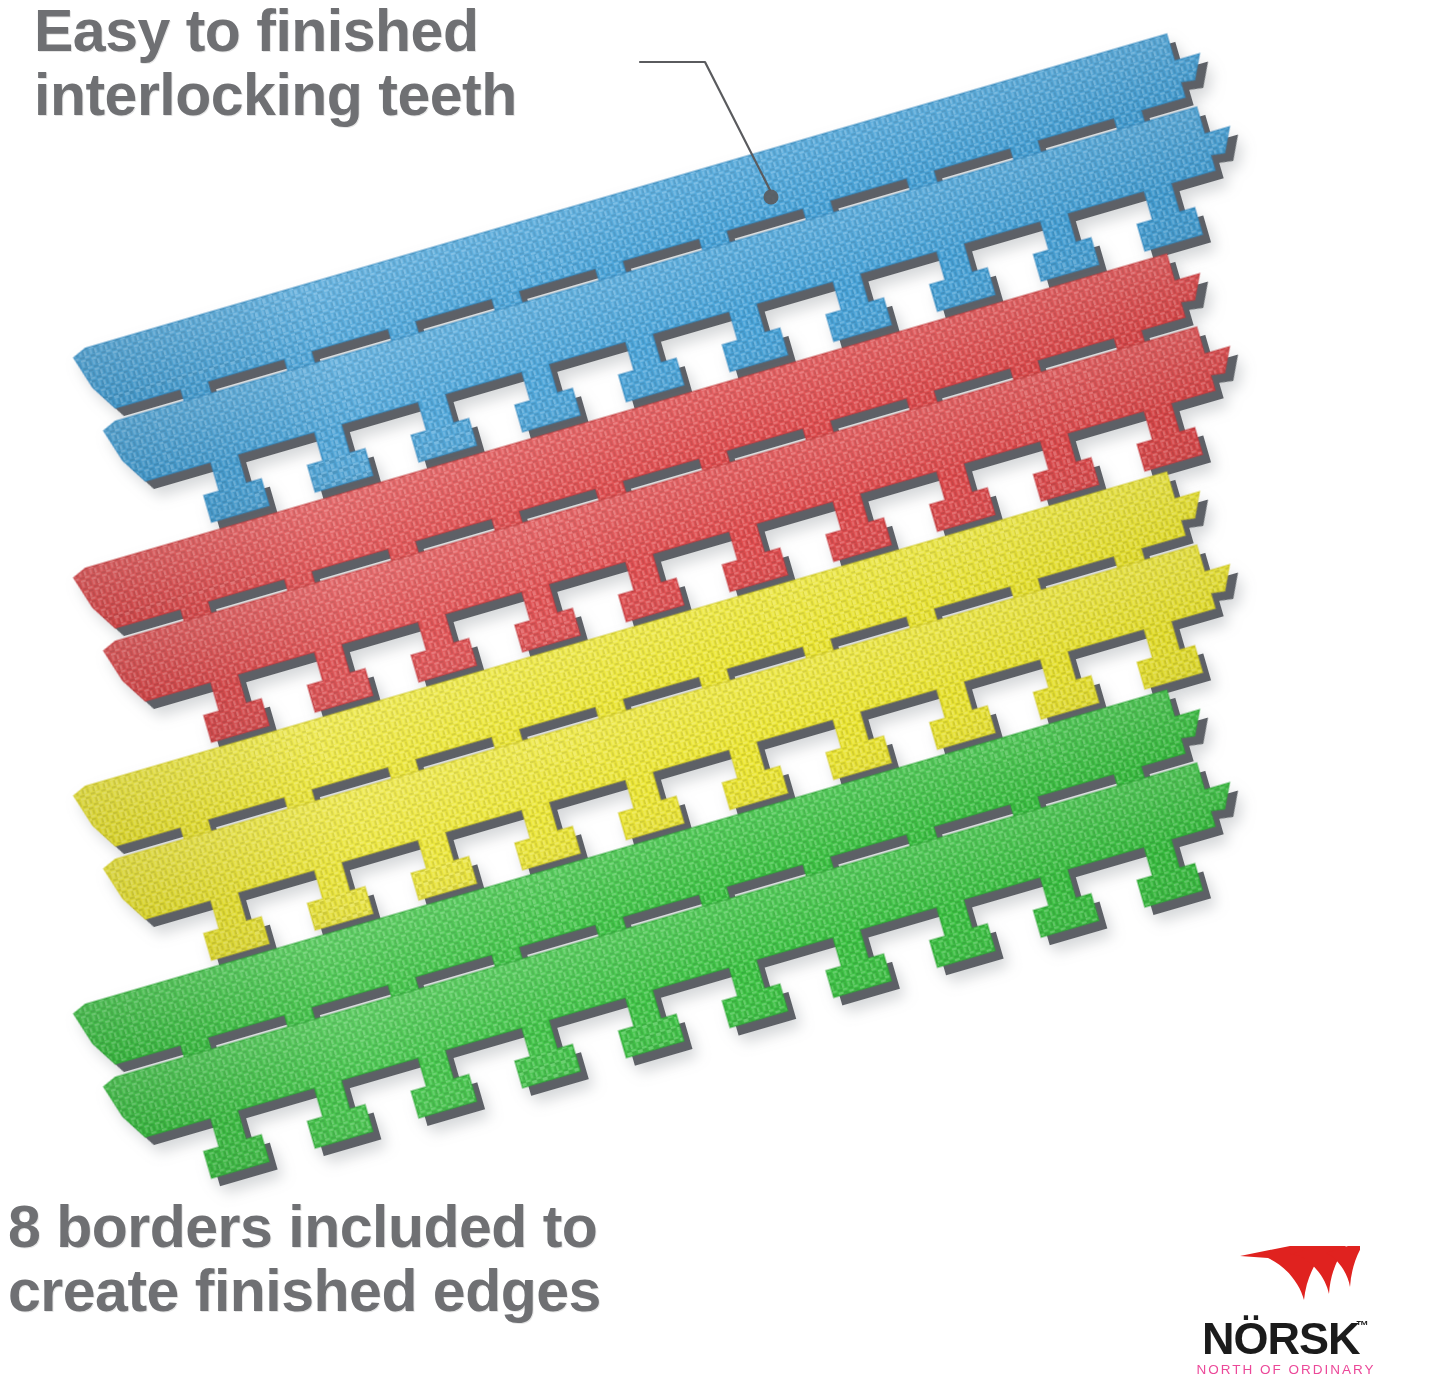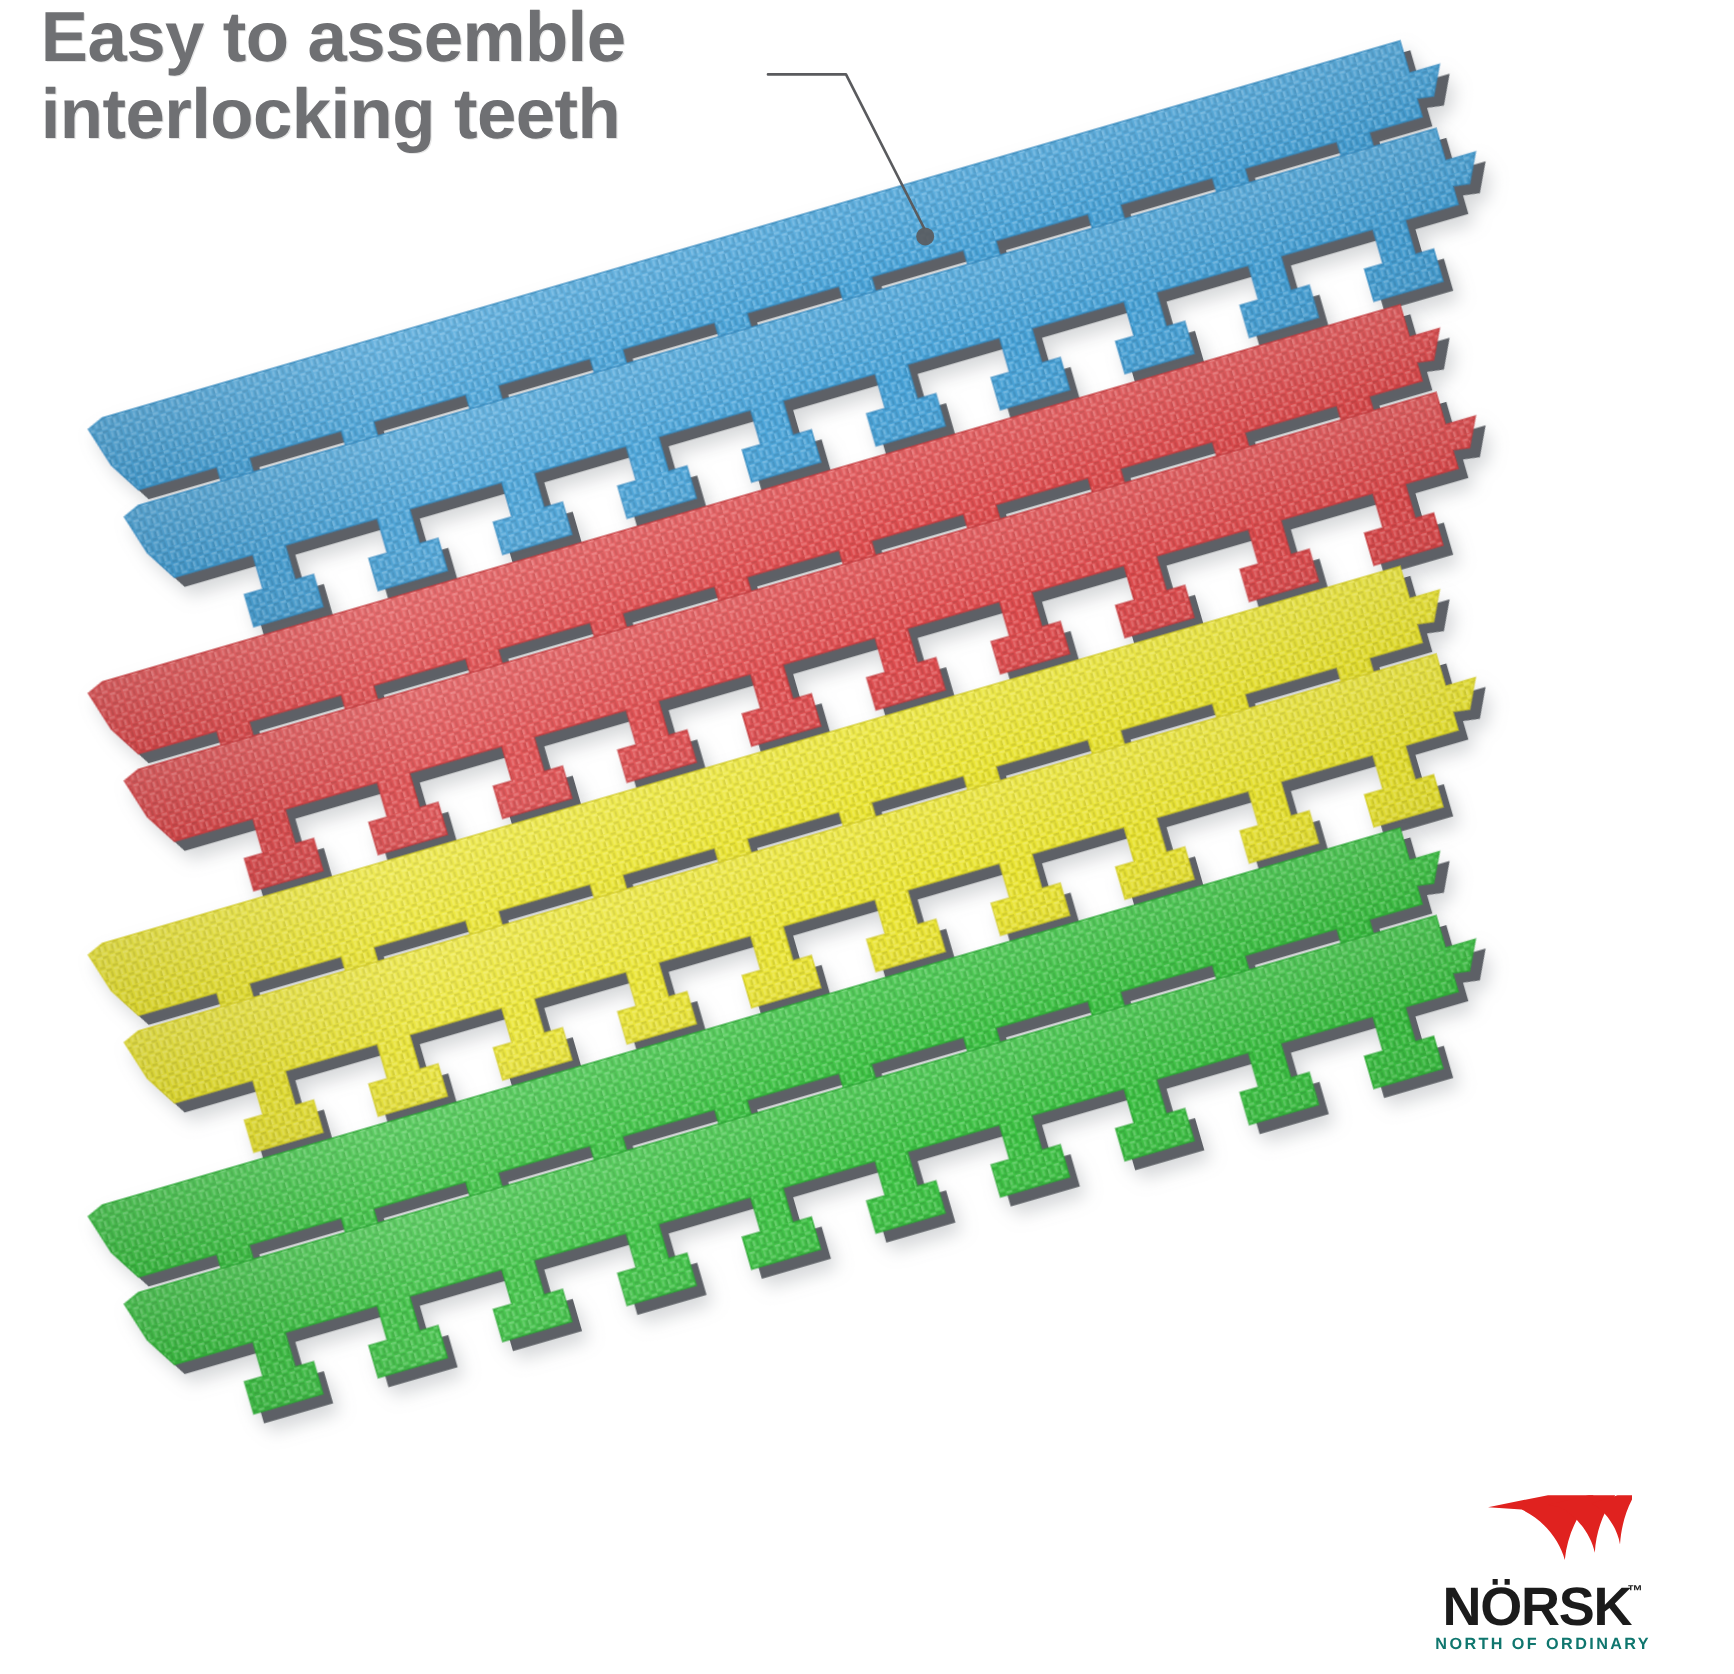--- a/index.html
+++ b/index.html
@@ -84,24 +84,24 @@
     top: 70px;
     width: 180px;
     height: 48px;
   }
   #logo-tagline {
     position: absolute;
     left: 0px;
     top: 118px;
     width: 180px;
     text-align: center;
-    color: #0f766e;
+    color: #ec4899;
     font-family: "Liberation Sans", sans-serif;
     font-size: 13.5px;
-    font-weight: bold;
+    font-weight: normal;
     letter-spacing: 2.0px;
     white-space: nowrap;
   }
 </style>
 </head>
 <body>
 
 <div id="stage" style="background: rgb(255, 255, 255);">
 
   <svg id="mats" viewBox="0 0 1445 1395" preserveAspectRatio="none" aria-hidden="true">
@@ -281,23 +281,25 @@
         <use href="#strip-path" fill="none" stroke="#23a42a" stroke-width="1.6" stroke-opacity="0.55"></use>
       </g>
     </g>
   </svg>
 
   <svg id="callout" viewBox="0 0 230 190" aria-hidden="true">
     <polyline points="10,22 75,22 140,150" fill="none" stroke="#5a5b5e" stroke-width="2.2" stroke-linecap="round" stroke-linejoin="round"></polyline>
     <circle cx="141" cy="157" r="7.5" fill="#5a5b5e" opacity="0.92"></circle>
   </svg>
 
-  <div class="caption" id="caption-top" style="color: rgb(111, 112, 115);">Easy to assemble
+  <div class="caption" id="caption-top" style="color: rgb(111, 112, 115);">Easy to finished
 interlocking teeth</div>
 
+  <div class="caption" id="caption-bottom" style="color: rgb(111, 112, 115);">8 borders included to
+create finished edges</div>
 
   <div id="logo">
 
     <svg id="logo-mark" viewBox="0 0 128 74" aria-hidden="true">
 
       <path d="M 2,10 L 52,0 L 90,0 C 76,16 68,34 66,54 C 62,38 48,20 30,12 Z" fill="#e0221f" transform="translate(6,2)"></path>
       <path d="M 0,8 L 34,0 L 56,0 C 46,14 40,30 39,48 C 36,33 24,17 10,10 Z" fill="#e0221f" transform="translate(58,2)"></path>
       <path d="M 0,7 L 22,0 L 36,0 C 29,12 25,26 24,41 C 22,28 13,15 4,9 Z" fill="#e0221f" transform="translate(94,2)"></path>
     </svg>
 

